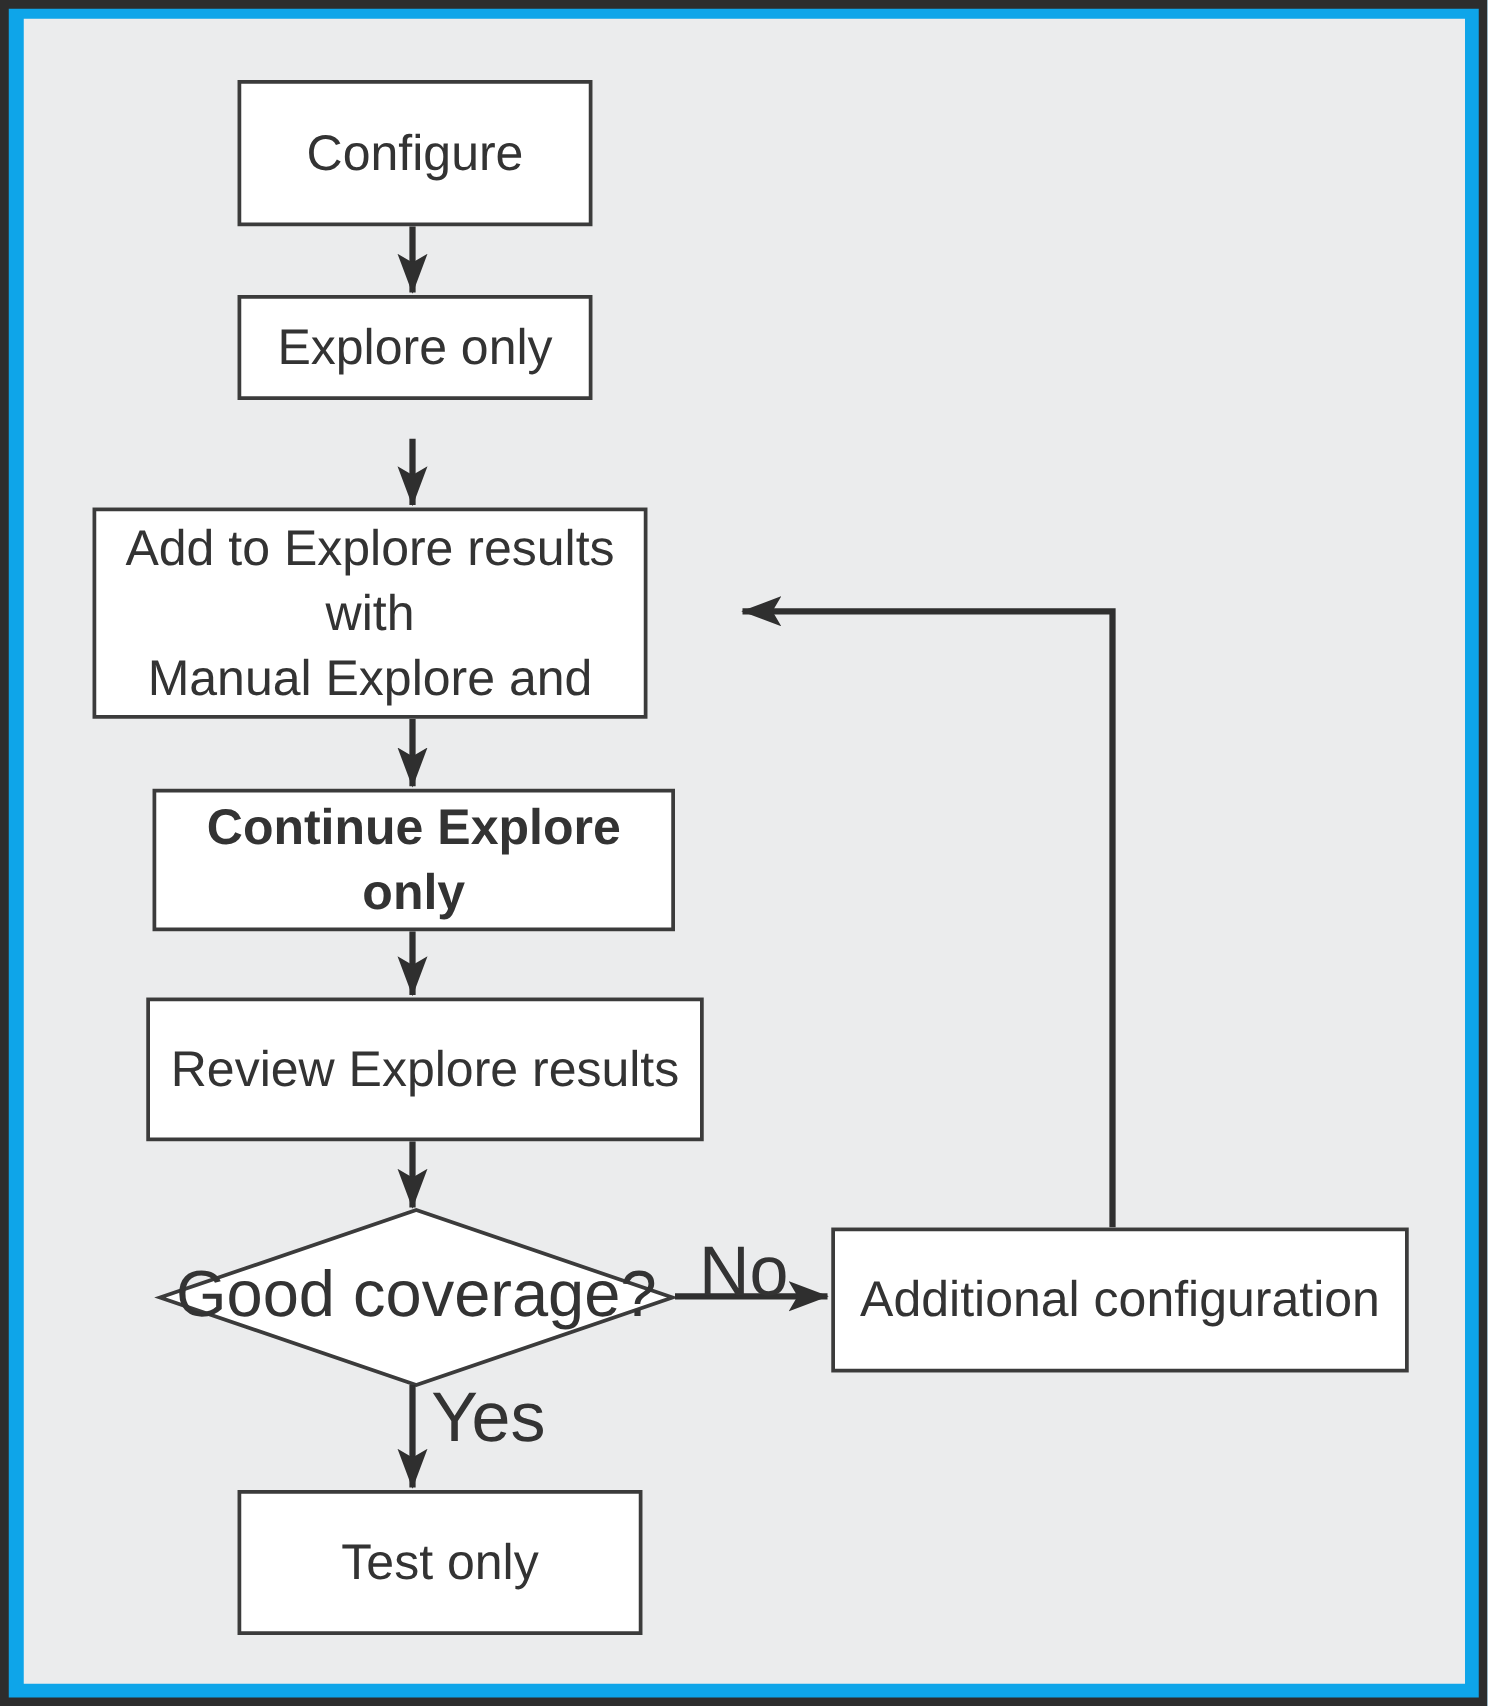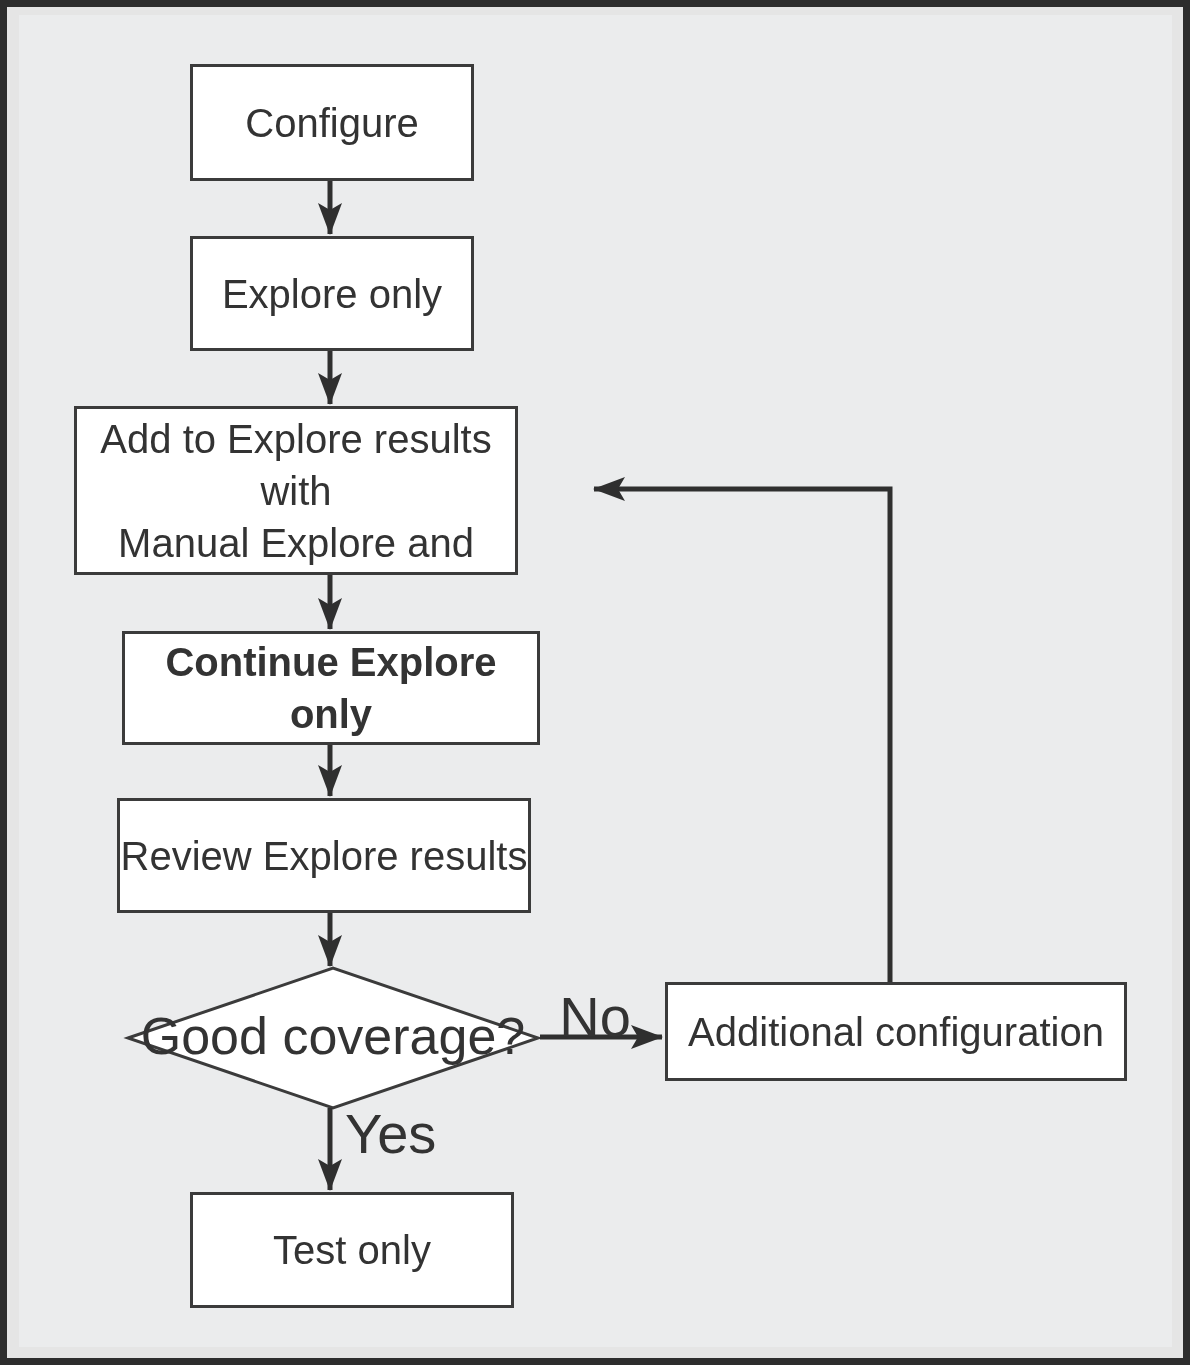--- a/index.html
+++ b/index.html
@@ -8,21 +8,21 @@
     width: 1190px;
     height: 1365px;
     overflow: hidden;
     background: #ffffff;
     font-family: "Liberation Sans", sans-serif;
   }
   .stage {
     position: relative;
     width: 1190px;
     height: 1365px;
-    background: #e5e5e5;
+    background: #0ea5e9;
     border: 7px solid #2d2d2d;
     box-sizing: border-box;
   }
   .panel {
     position: absolute;
     left: 12px;
     top: 8px;
     width: 1153px;
     height: 1332px;
     background: #ebeced;
@@ -45,25 +45,25 @@
     align-items: center;
     justify-content: center;
     text-align: center;
     color: #333333;
     font-size: 40px;
     line-height: 52px;
     z-index: 2;
   }
   
   .n-configure        { left: 183px; top:   57px; width: 284px; height: 117px; }
-  .n-explore-only     { left: 183px; top:  229px; width: 284px; height: 115px; }
+  .n-explore-only     { left: 183px; top:  229px; width: 284px; height: 84px; }
   .n-add-explore      { left:  67px; top:  399px; width: 444px; height: 169px; }
   .n-continue-explore { left: 115px; top:  624px; width: 418px; height: 114px; font-weight: bold; }
-  .n-review-results   { left: 110px; top:  791px; width: 414px; height: 115px; }
-  .n-additional-config{ left: 658px; top:  975px; width: 462px; height: 99px; }
+  .n-review-results   { left: 110px; top:  791px; width: 446px; height: 115px; }
+  .n-additional-config{ left: 658px; top:  975px; width: 462px; height: 116px; }
   .n-test-only        { left: 183px; top: 1185px; width: 324px; height: 116px; }
   .decision-label {
     position: absolute;
     left: 131px;
     top: 1005px;
     width: 390px;
     text-align: center;
     color: #333333;
     font-size: 52px;
     line-height: 48px;

